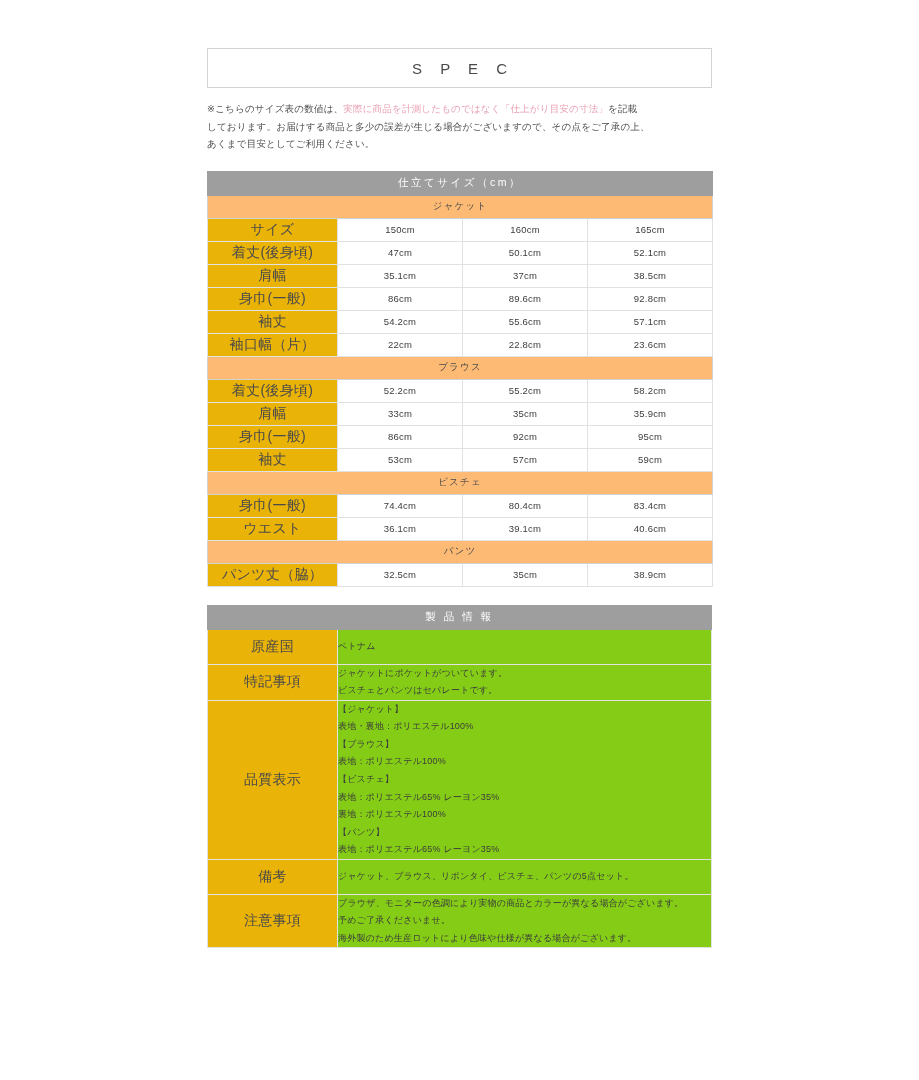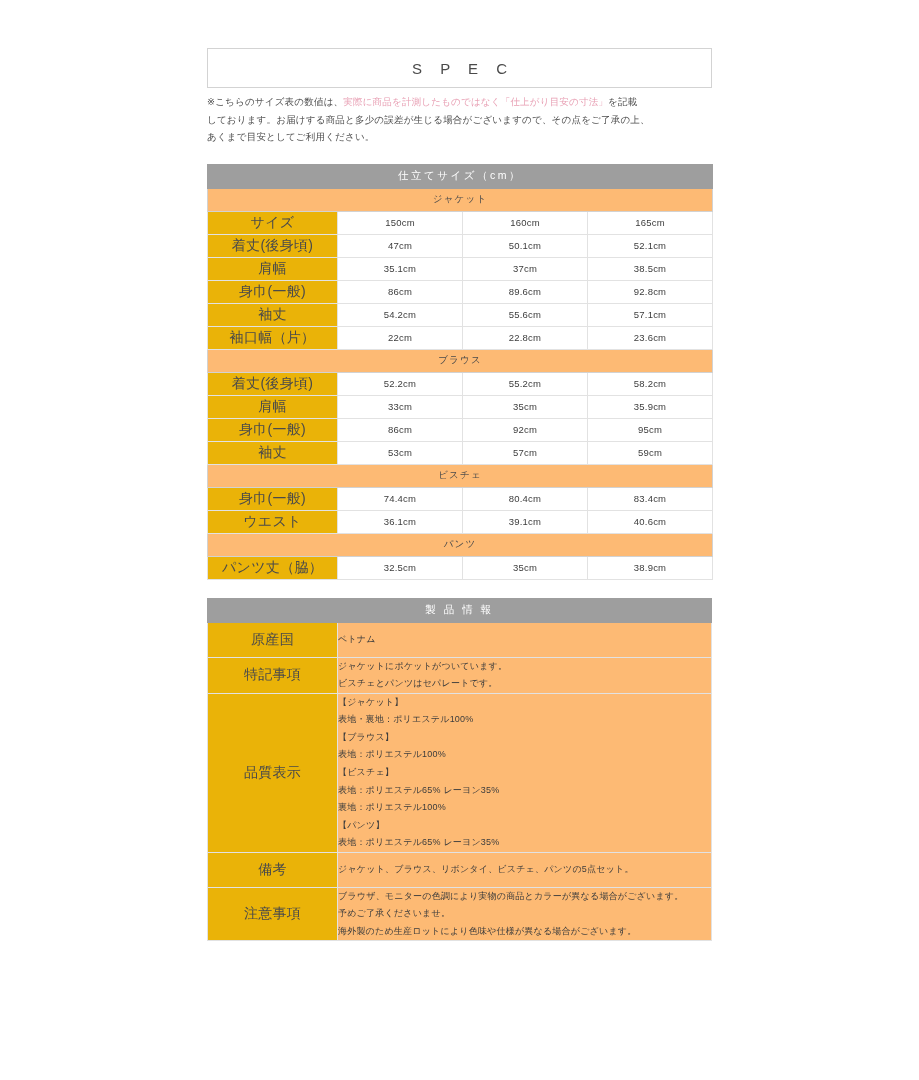--- a/index.html
+++ b/index.html
@@ -39,21 +39,21 @@
   .spec-title {
     font-size: 15px;
     letter-spacing: 7px;
     color: #4a4a4a;
     text-indent: 7px;
     font-weight: 400;
   }
 
   
   .notice {
-    margin-top: 5px;
+    margin-top: 12px;
     font-size: 9.5px;
     line-height: 1.85;
     color: #4d4d4d;
     letter-spacing: 0.2px;
   }
   .notice .hl {
     color: #e8a0b4;
   }
 
   
@@ -106,21 +106,21 @@
   .col-val { width: 125px; }
 
   
   .tbl-info { }
   .tbl-info .lbl {
     vertical-align: middle;
     padding: 6px 0;
     font-family: Liberation Serif, serif;
   }
   .info-val {
-    background: #fdba74;
+    background: #84cc16;
     color: #3c3c3c;
     font-size: 9px;
     line-height: 1.95;
     text-align: left;
     padding: 8px 0 8px 14px;
     vertical-align: middle;
     letter-spacing: 0.2px;
   }
   .info-val .ln { display: block; white-space: nowrap; }
 </style>

